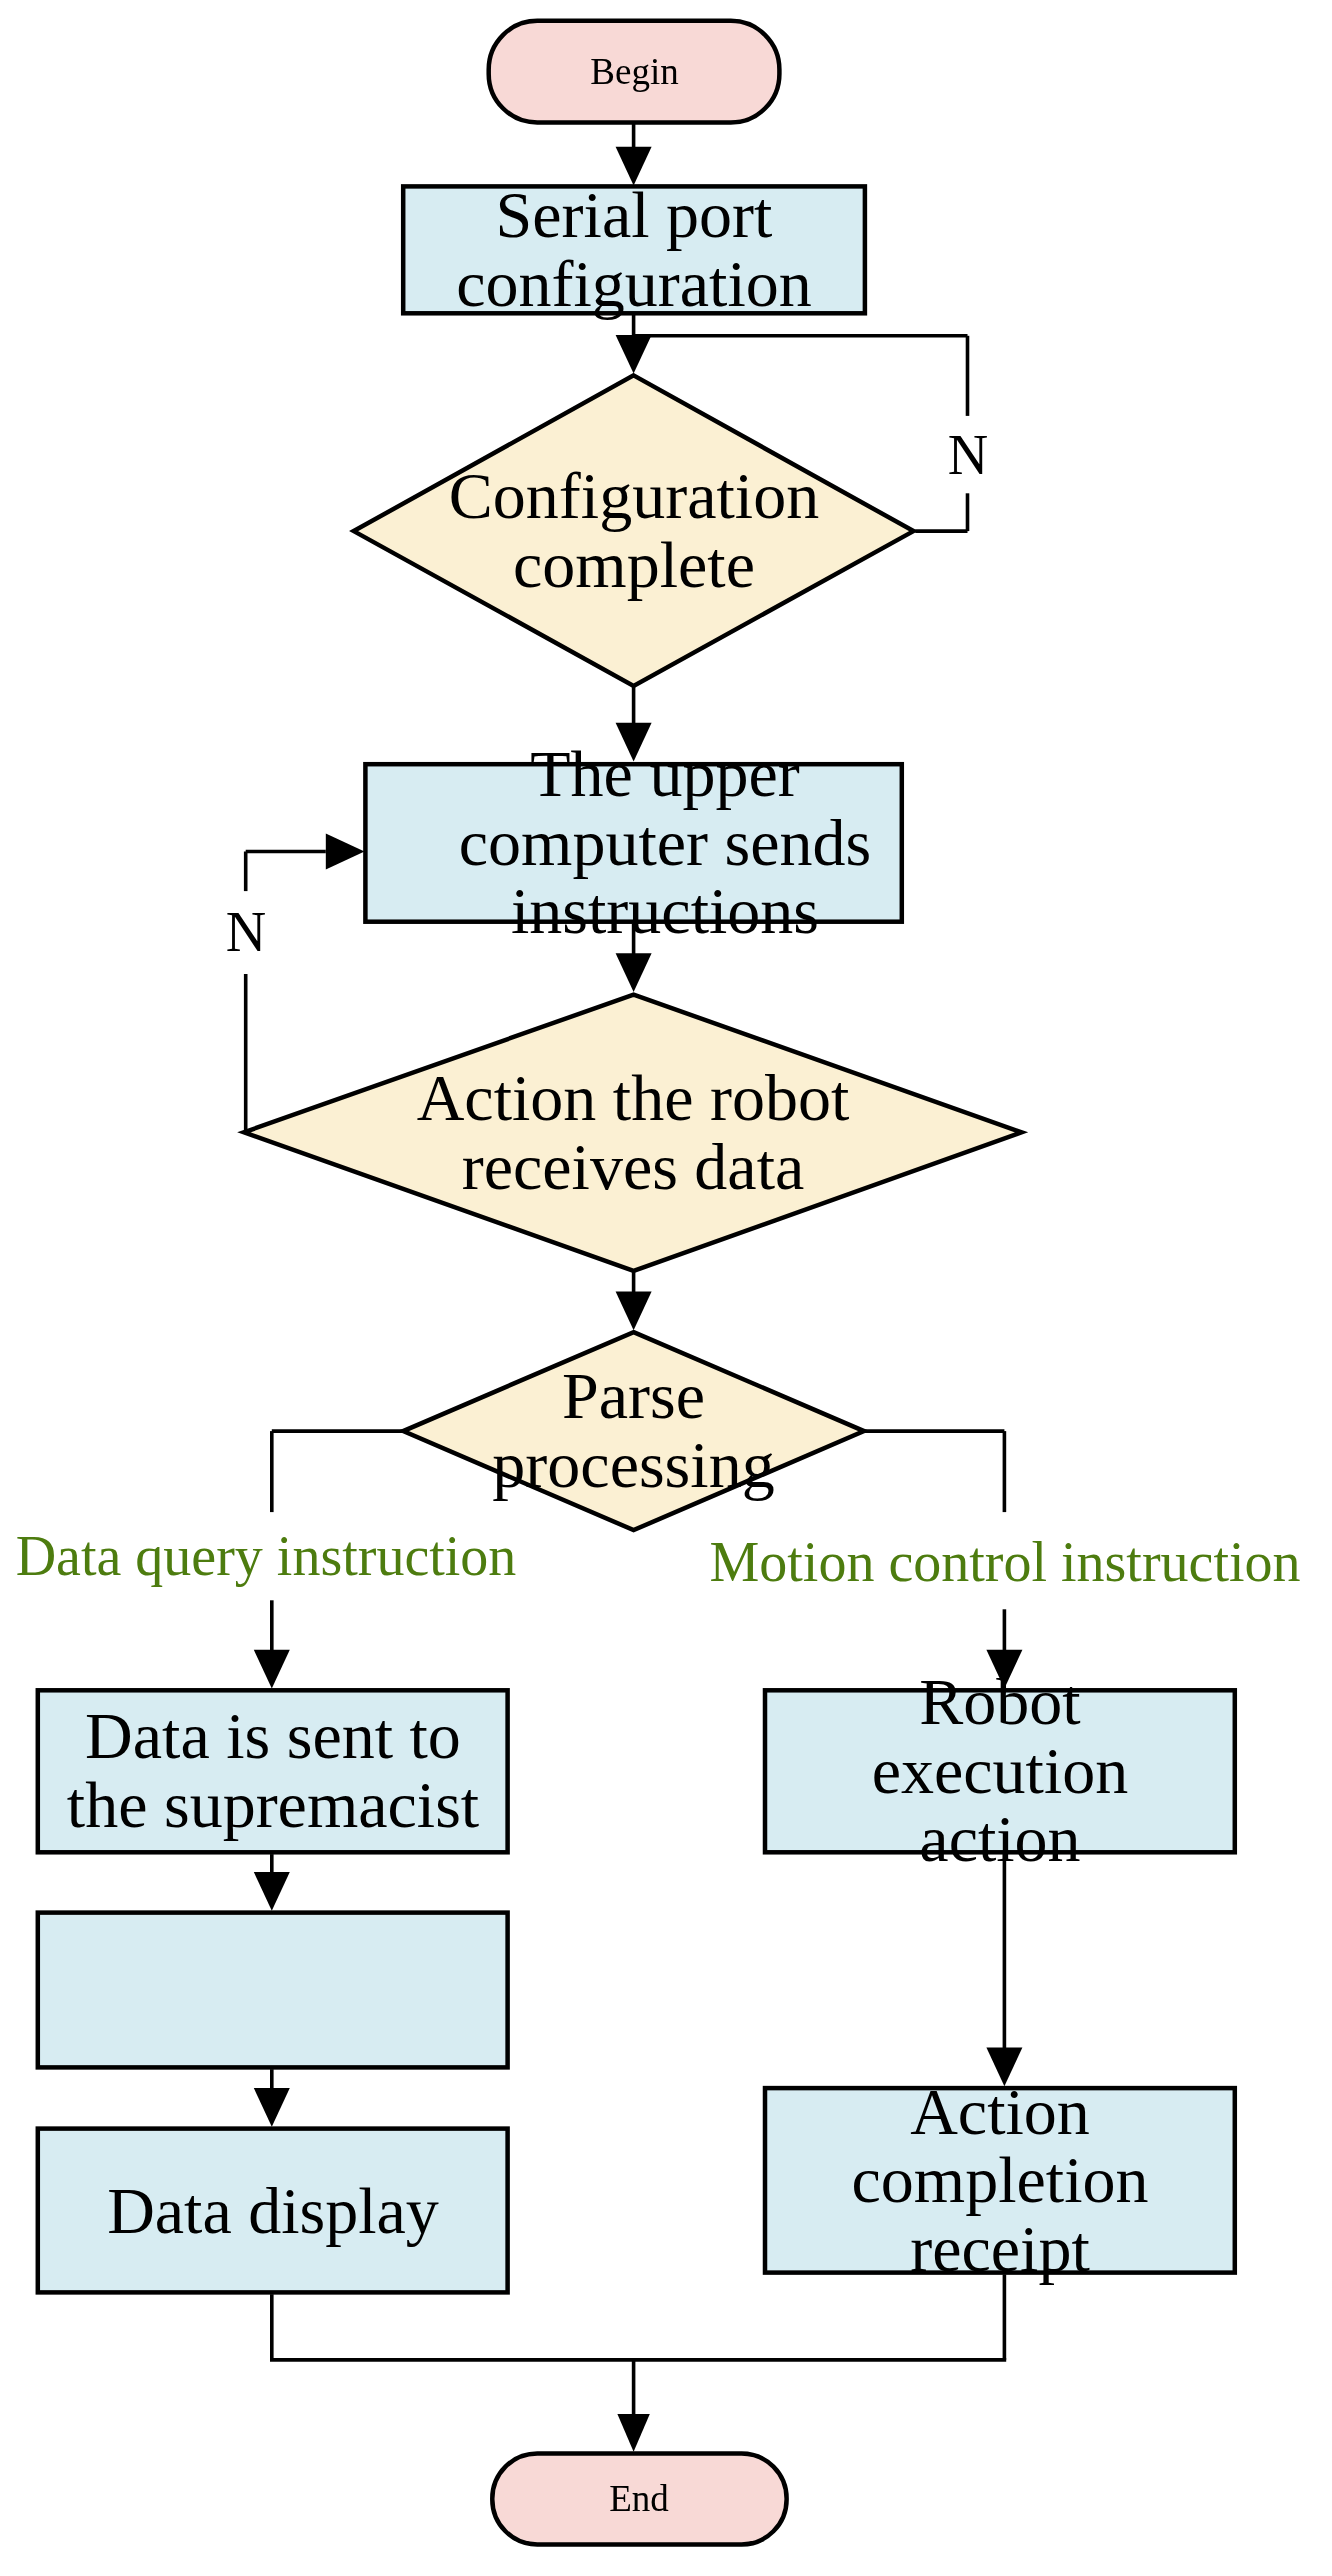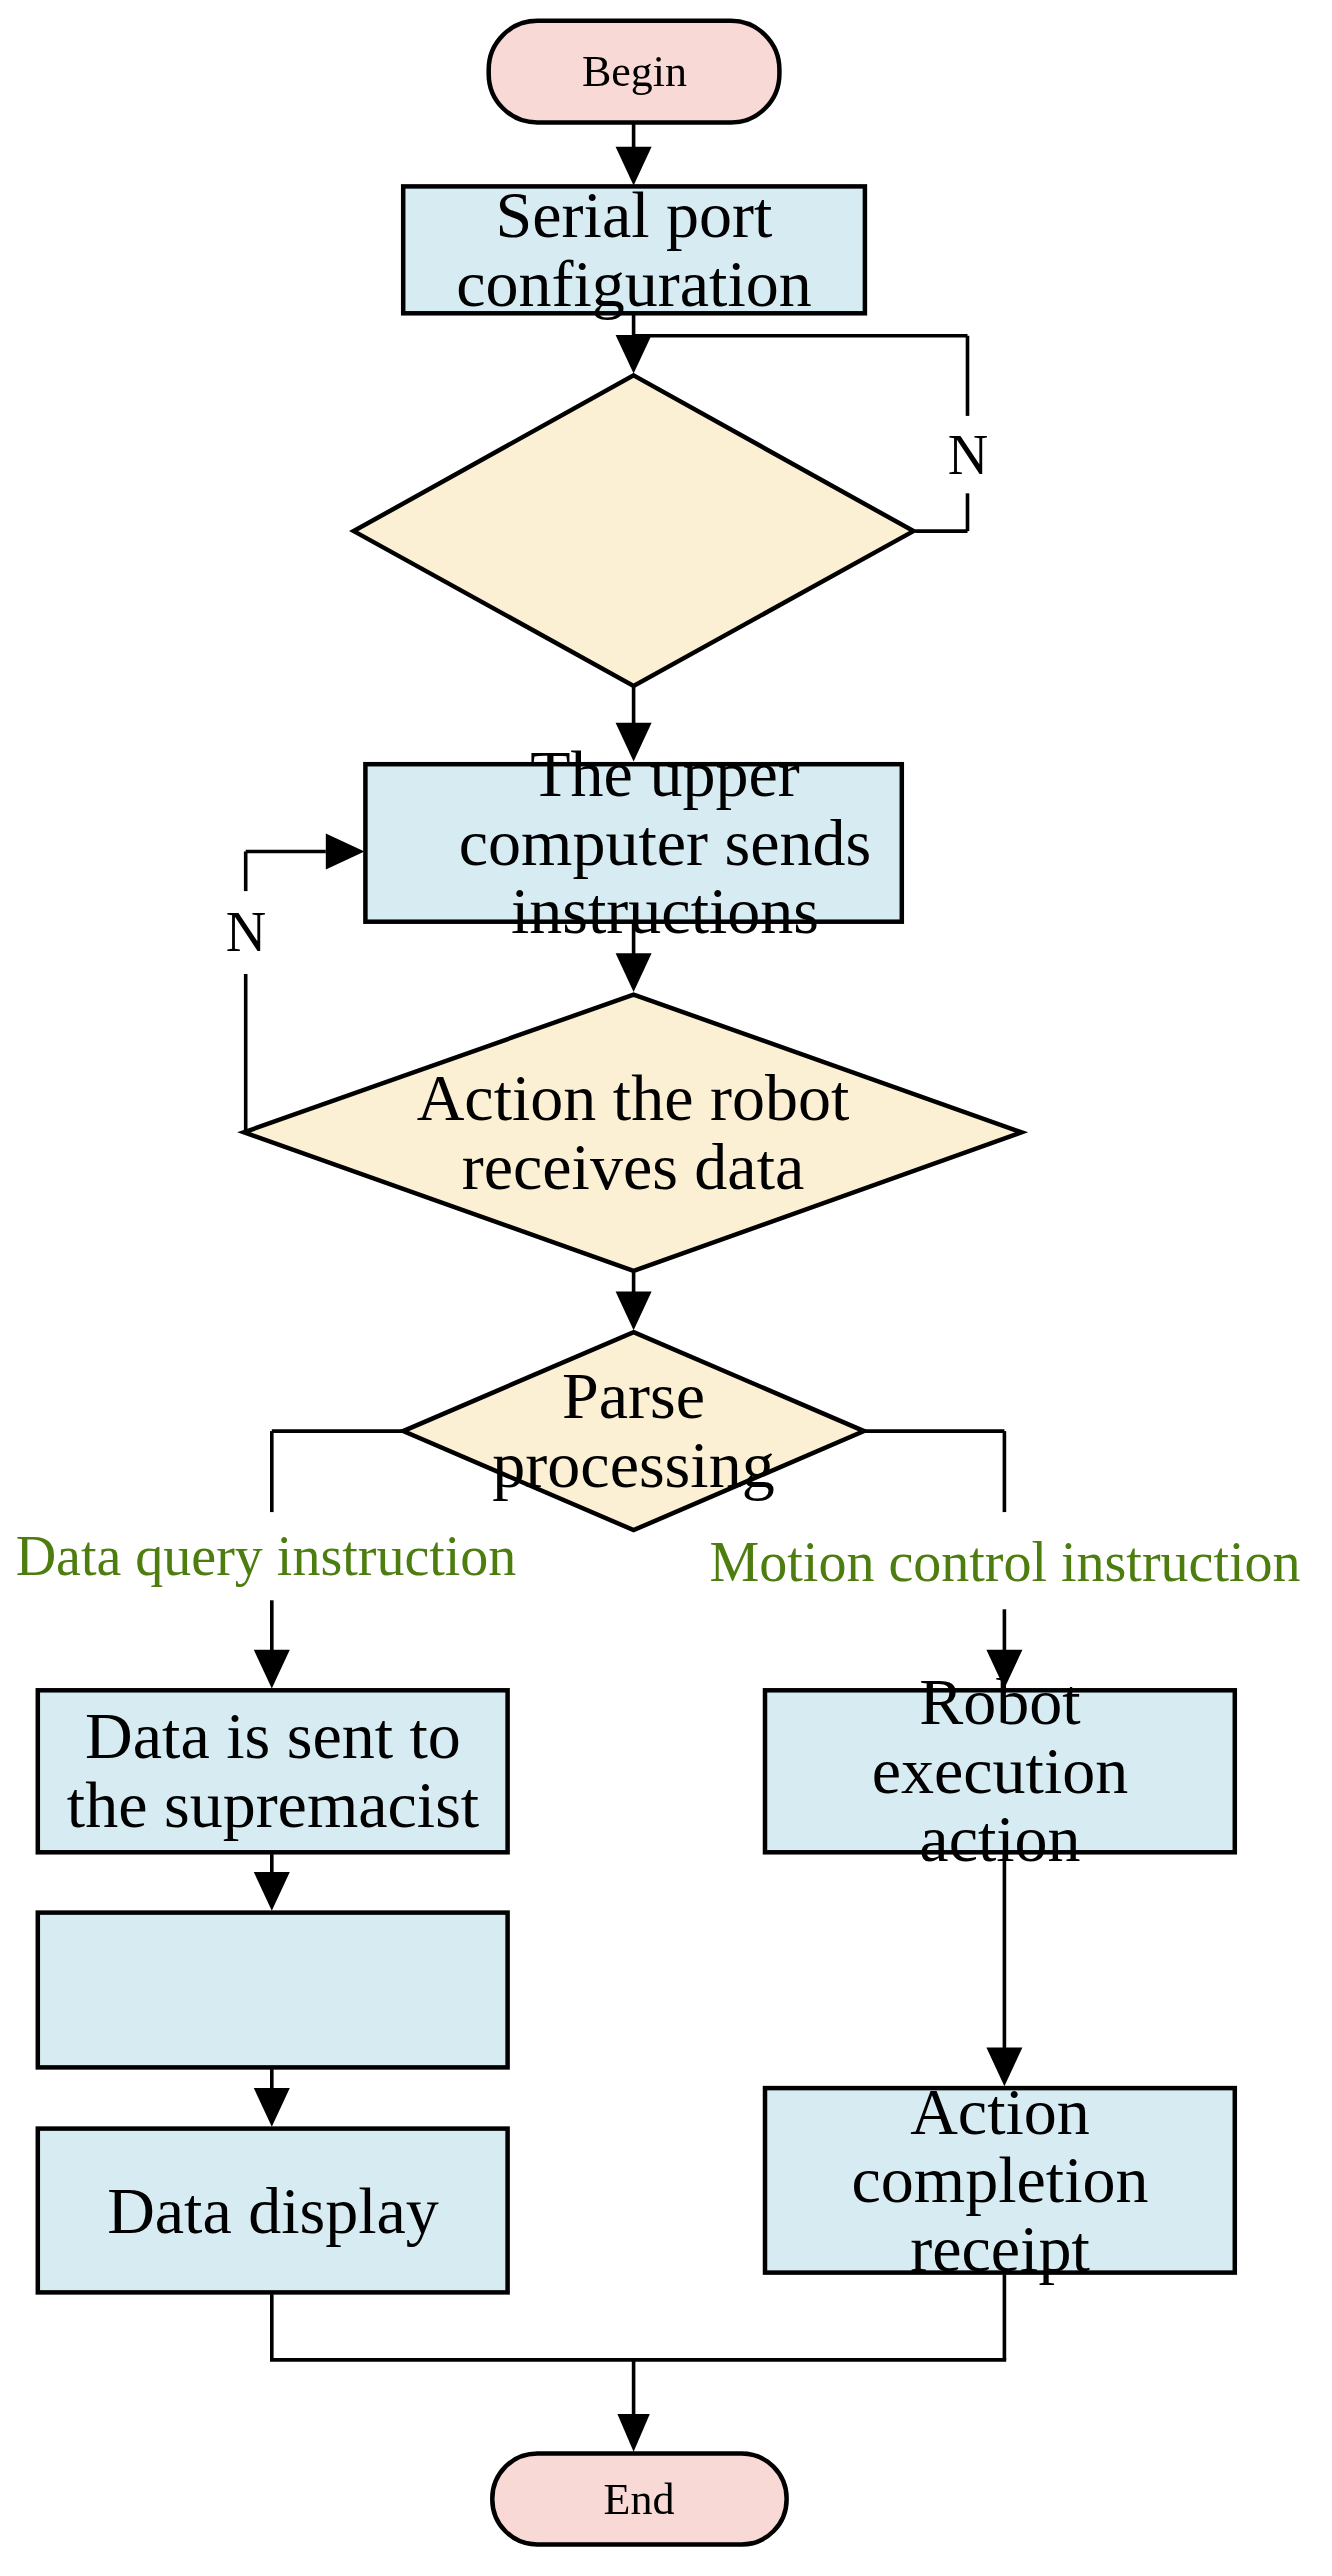--- a/index.html
+++ b/index.html
@@ -22,21 +22,21 @@
     display: flex;
     align-items: center;
     justify-content: center;
     text-align: center;
     font-size: 66px;
     line-height: 1.04;
     color: #000000;
     pointer-events: none;
   }
   .node-text .inner { display: block; }
-  .terminator-text { font-size: 44px; justify-content: center; }
+  .terminator-text { font-size: 37px; justify-content: center; }
   .edge-label {
     position: absolute;
     transform: translate(-50%, -50%);
     white-space: nowrap;
     font-size: 56px;
     line-height: 1;
     color: #4d7c0f;
     pointer-events: none;
   }
   .n-label {
@@ -123,20 +123,23 @@
   </svg>
 
   <div class="node-text terminator-text" style="left:489px; top:21px; width:291px; height:102px;">
     <span class="inner">Begin</span>
   </div>
 
   <div class="node-text" style="left:403px; top:186px; width:462px; height:127px;">
     <span class="inner" style="max-width:378px;">Serial port configuration</span>
   </div>
 
+  <div class="node-text" style="left:354px; top:375px; width:560px; height:311px;">
+    <span class="inner" style="max-width:414px;">Configuration complete</span>
+  </div>
 
   <div class="node-text" style="left:354px; top:764px; width:536px; height:158px;padding-left:43px;">
     <span class="inner" style="max-width:468px;">The upper computer sends instructions</span>
   </div>
 
   <div class="node-text" style="left:244px; top:995px; width:778px; height:276px;">
     <span class="inner" style="max-width:450px;">Action the robot receives data</span>
   </div>
 
   <div class="node-text" style="left:403px; top:1332px; width:461px; height:198px;">

